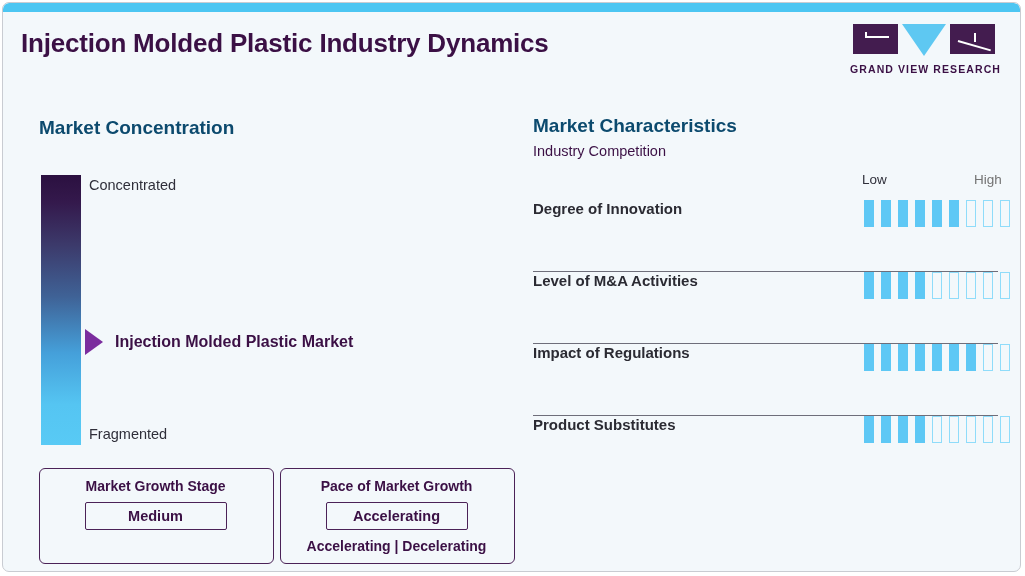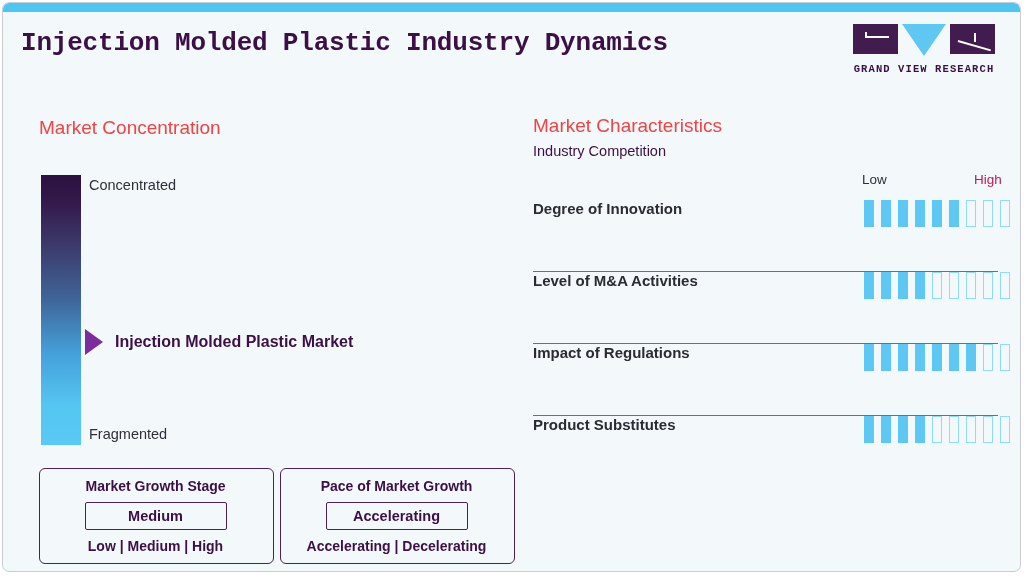--- a/index.html
+++ b/index.html
@@ -35,21 +35,20 @@
     border-top-left-radius: 6px;
     border-top-right-radius: 6px;
   }
 
   
   #header {
     position: absolute;
     top: 9px; left: 0;
     width: 100%;
     height: 78px;
-    font-family: Liberation Mono, monospace;
   }
   #page-title {
     position: absolute;
     left: 18px;
     top: 16px;
     font-size: 26px;
     font-weight: bold;
     color: #3b1045;
     letter-spacing: -0.2px;
     white-space: nowrap;
@@ -113,22 +112,22 @@
 
   
   #left-panel {
     position: absolute;
     left: 0; top: 92px;
     width: 515px;
     height: 478px;
   }
   .section-title {
     font-size: 19px;
-    font-weight: normal;
-    color: #ef4444;
+    font-weight: bold;
+    color: #0c4a6e;
   }
   #mc-title { position: absolute; left: 36px; top: 22px; }
 
   #gradient-bar {
     position: absolute;
     left: 38px;
     top: 80px;
     width: 40px;
     height: 270px;
     background: linear-gradient(to bottom,
@@ -238,21 +237,21 @@
   #scale-low {
     position: absolute;
     left: 329px; top: 0;
     font-size: 13.5px;
     color: #2f2f3a;
   }
   #scale-high {
     position: absolute;
     left: 441px; top: 0;
     font-size: 13.5px;
-    color: #be185d;
+    color: #737373;
   }
 
   #rows {
     position: absolute;
     left: 15px;
     top: 105px;
     width: 480px;
   }
   .char-row {
     position: relative;
@@ -336,21 +335,20 @@
     <div id="marker" style="top: 234.4px;">
       <div id="marker-arrow"></div>
       <div id="marker-label">Injection Molded Plastic Market</div>
     </div>
 
     <div id="boxes">
 
       <div class="info-box" id="box-growth-stage">
         <div class="info-box-title">Market Growth Stage</div>
         <div class="info-box-value">Medium</div>
-        <div class="info-box-scale">Low | Medium | High</div>
       </div>
 
       <div class="info-box" id="box-growth-pace">
         <div class="info-box-title">Pace of Market Growth</div>
         <div class="info-box-value">Accelerating</div>
         <div class="info-box-scale">Accelerating | Decelerating</div>
       </div>
 
     </div>
   </div>

